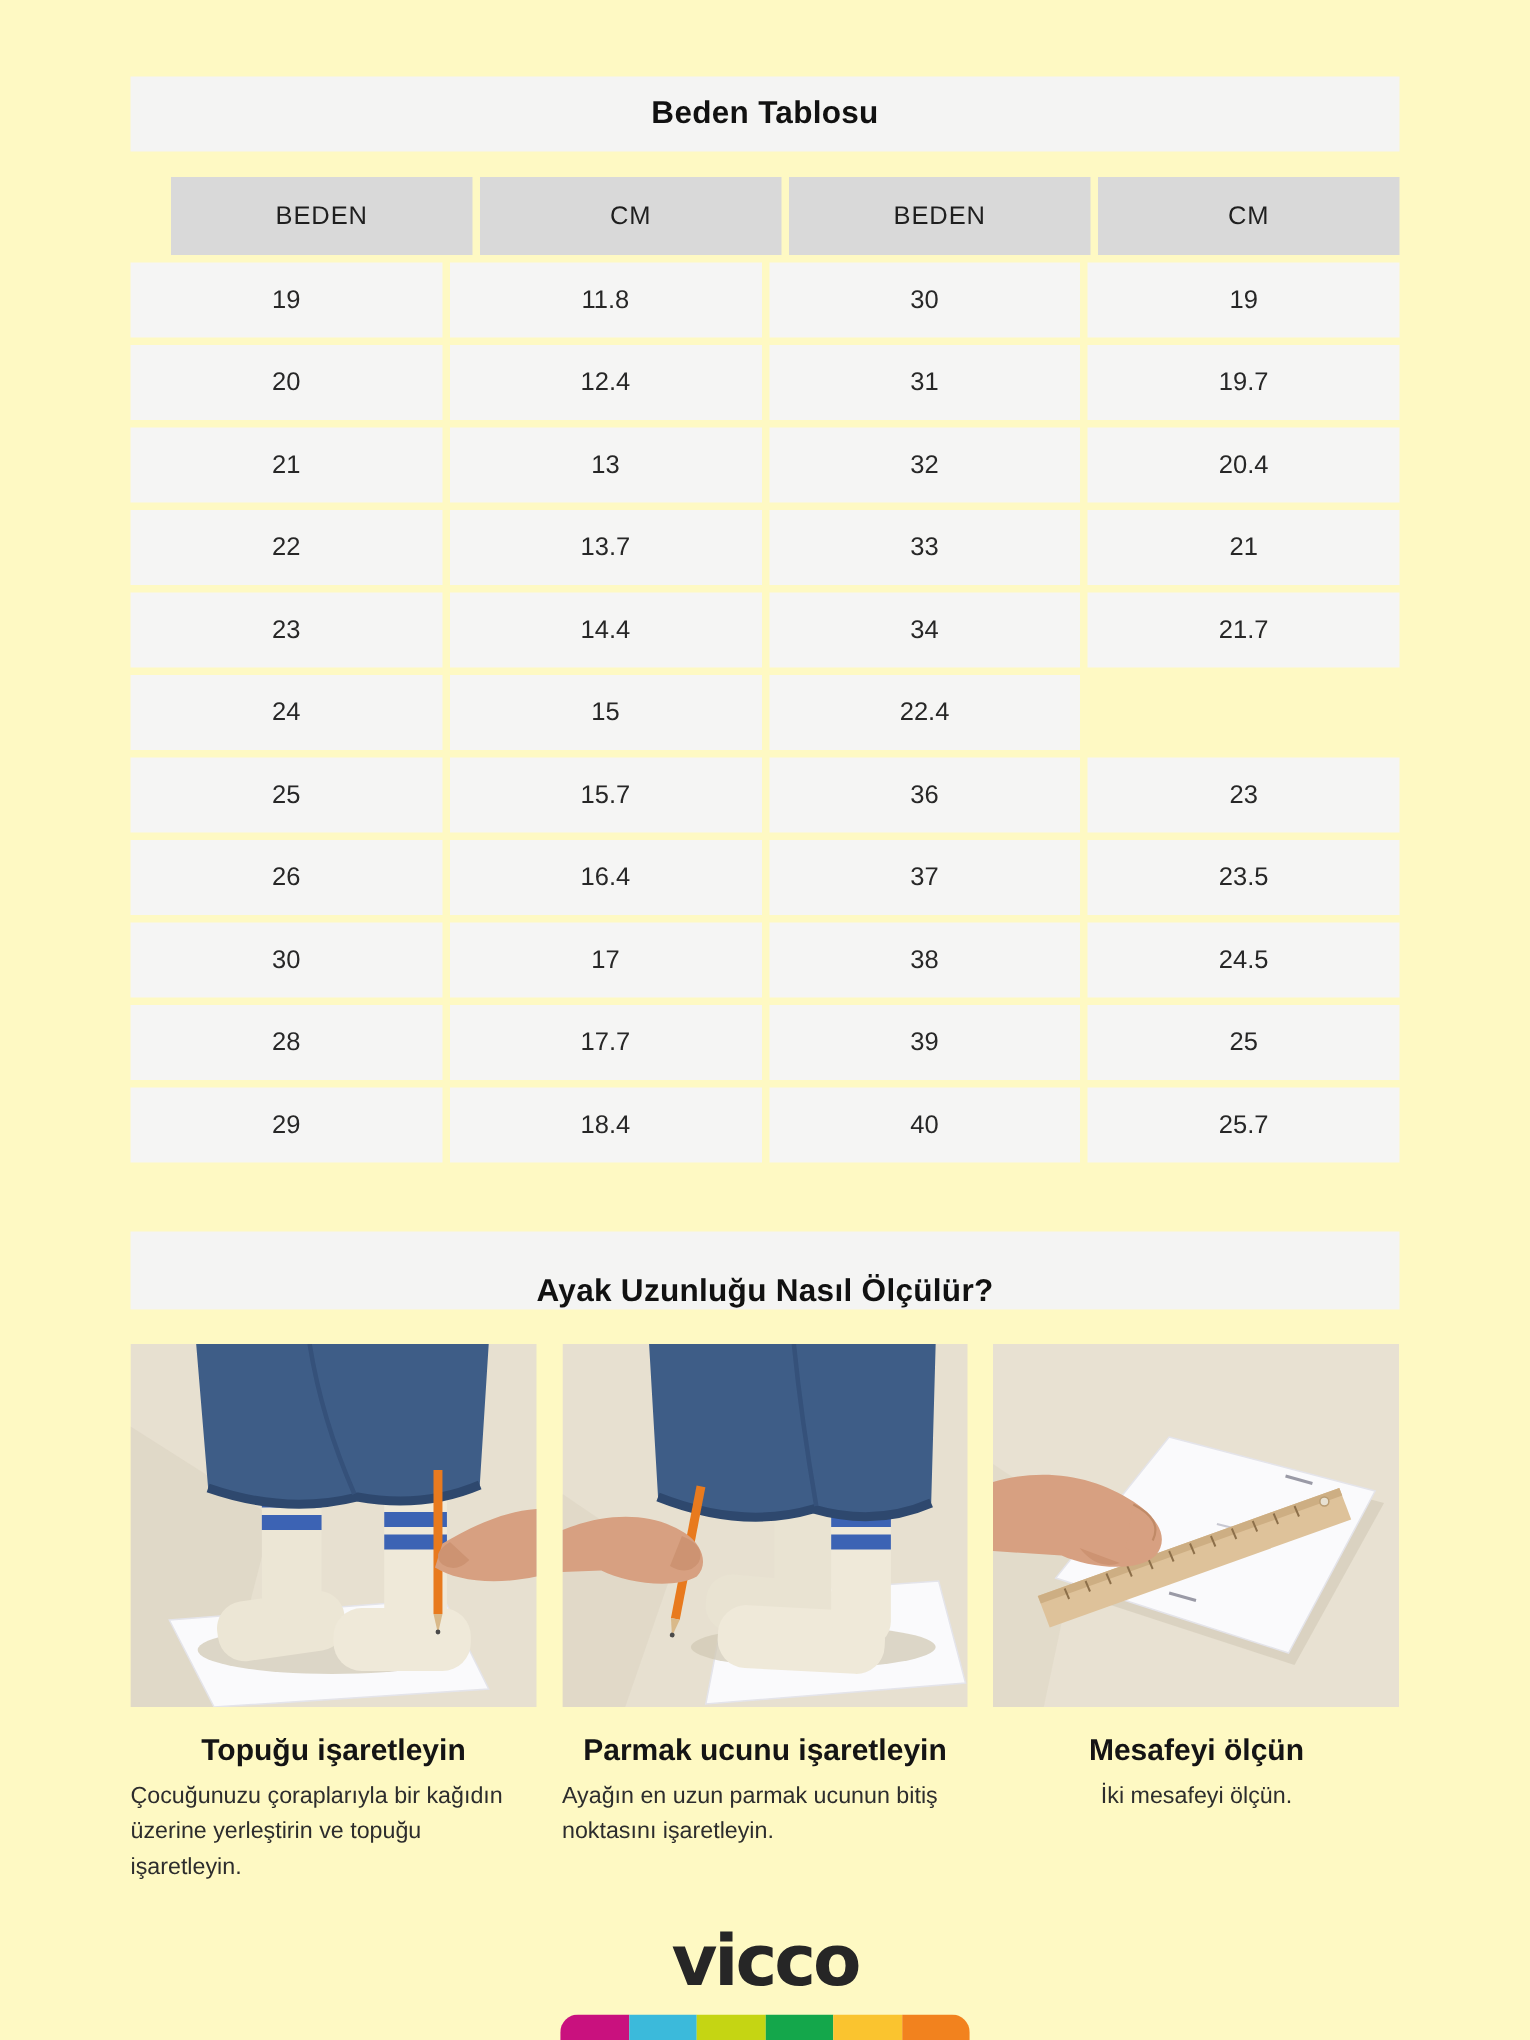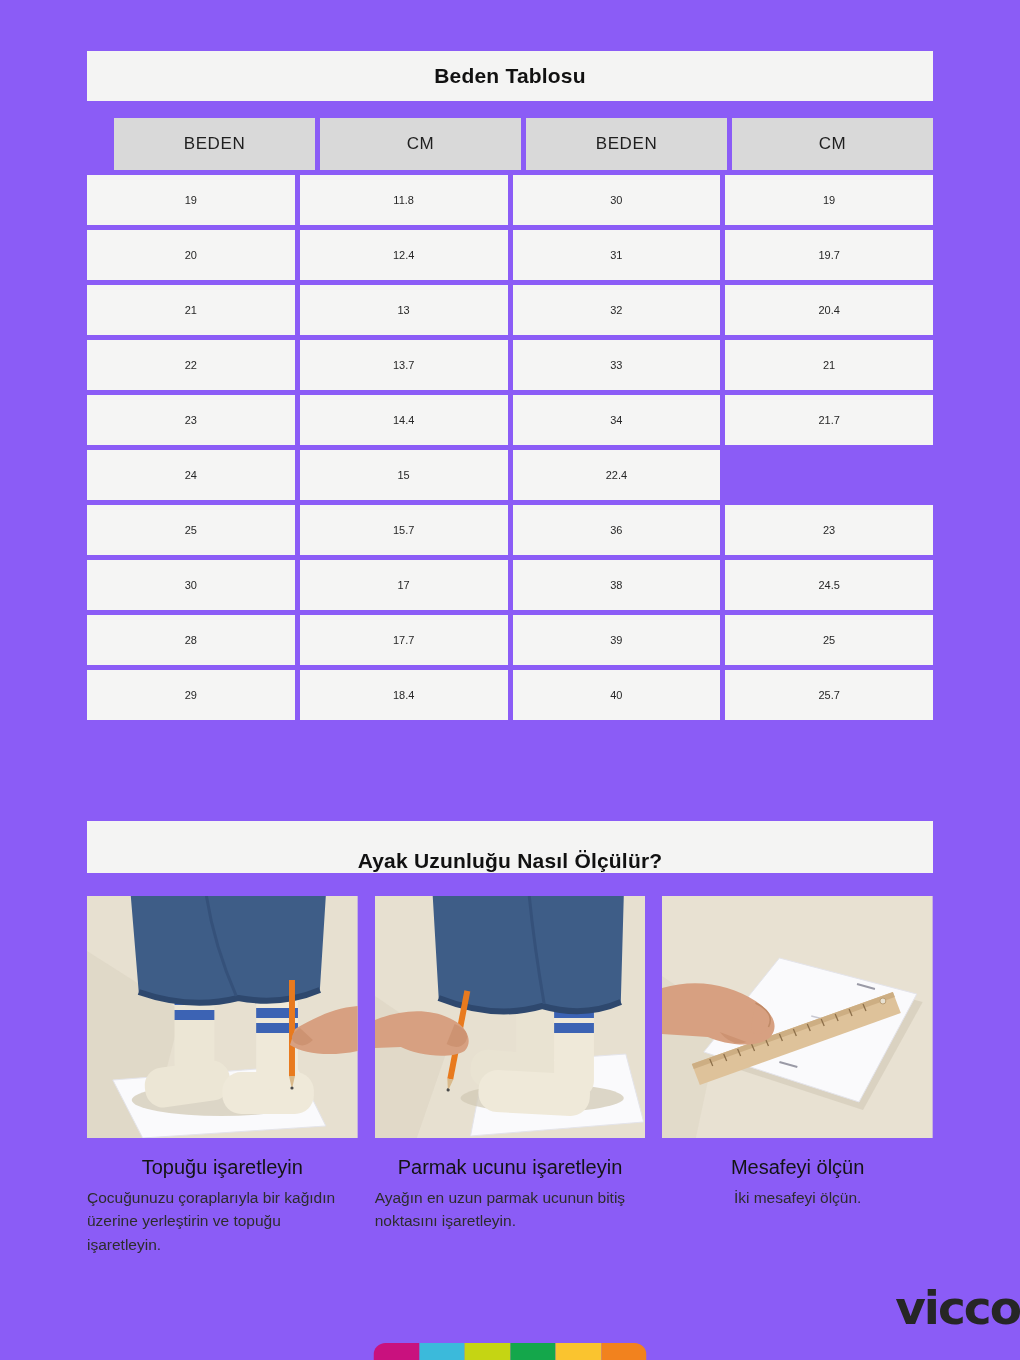--- a/index.html
+++ b/index.html
@@ -1,19 +1,19 @@
 <!DOCTYPE html>
 <html><head>
 <meta charset="utf-8">
 <style>
   * { margin:0; padding:0; box-sizing:border-box; }
   html,body { background:#ffffff; }
   .page {
     position:relative; width:1020px; height:1360px;
-    background:#8b5cf6; overflow:hidden;
+    background:#fef9c3; overflow:hidden;
     font-family:"Liberation Sans", sans-serif;
     color:#1c1c1c; margin:0 auto;
   }
 
   .title-bar {
     position:absolute; left:87px; width:846px; height:50px;
     background:#f4f4f3; display:flex; align-items:center; justify-content:center;
     font-size:21px; font-weight:bold; letter-spacing:.2px; color:#111;
   }
   #chart-title { top:51px; }
@@ -27,41 +27,41 @@
     background:#d9d9d9; display:flex; align-items:center; justify-content:center;
     font-size:17px; letter-spacing:.6px; color:#1f1f1f;
   }
   .table-body {
     position:absolute; top:175px; left:87px; width:846px;
     display:flex; flex-direction:column; gap:5px;
   }
   .table-row { display:grid; grid-template-columns:repeat(4,1fr); gap:5px; height:50px; }
   .table-row .cell {
     background:#f5f5f4; display:flex; align-items:center; justify-content:center;
-    font-size:11px; color:#272727;
+    font-size:17px; color:#272727;
   }
 
   .steps {
     position:absolute; top:896px; left:87px; width:846px;
     display:grid; grid-template-columns:repeat(3,1fr); gap:17px;
   }
   .step { display:flex; flex-direction:column; align-items:center; }
   .step-photo { width:100%; height:242px; display:block; }
   .step-photo svg { width:100%; height:100%; display:block; }
   .step-heading {
-    margin-top:18px; font-size:20px; font-weight:normal; color:#141414; text-align:center;
+    margin-top:18px; font-size:20px; font-weight:bold; color:#141414; text-align:center;
   }
   .step-body {
     margin-top:7px; font-size:15.5px; line-height:1.5; color:#2d2d2d;
     text-align:left; max-width:300px;
   }
 
   .brand {
     position:absolute; top:1280px; left:0; width:100%;
-    text-align:right; font-size:47px; font-weight:bold; letter-spacing:-2px;
+    text-align:center; font-size:47px; font-weight:bold; letter-spacing:-2px;
     color:#262626; font-family:"DejaVu Sans", sans-serif;
   }
   .color-bar {
     position:absolute; top:1343px; left:50%; transform:translateX(-50%);
     width:273px; height:30px; border-radius:12px; overflow:hidden; display:flex;
   }
   .bar-seg { flex:1 1 0; height:100%; }
 </style>
 </head>
 <body>
@@ -112,20 +112,26 @@
       <div class="table-row">
         <div class="cell">24</div>
         <div class="cell">15</div>
         <div class="cell">22.4</div>
       </div>
       <div class="table-row">
         <div class="cell">25</div>
         <div class="cell">15.7</div>
         <div class="cell">36</div>
         <div class="cell">23</div>
+      </div>
+      <div class="table-row">
+        <div class="cell">26</div>
+        <div class="cell">16.4</div>
+        <div class="cell">37</div>
+        <div class="cell">23.5</div>
       </div>
       <div class="table-row">
         <div class="cell">30</div>
         <div class="cell">17</div>
         <div class="cell">38</div>
         <div class="cell">24.5</div>
       </div>
       <div class="table-row">
         <div class="cell">28</div>
         <div class="cell">17.7</div>

